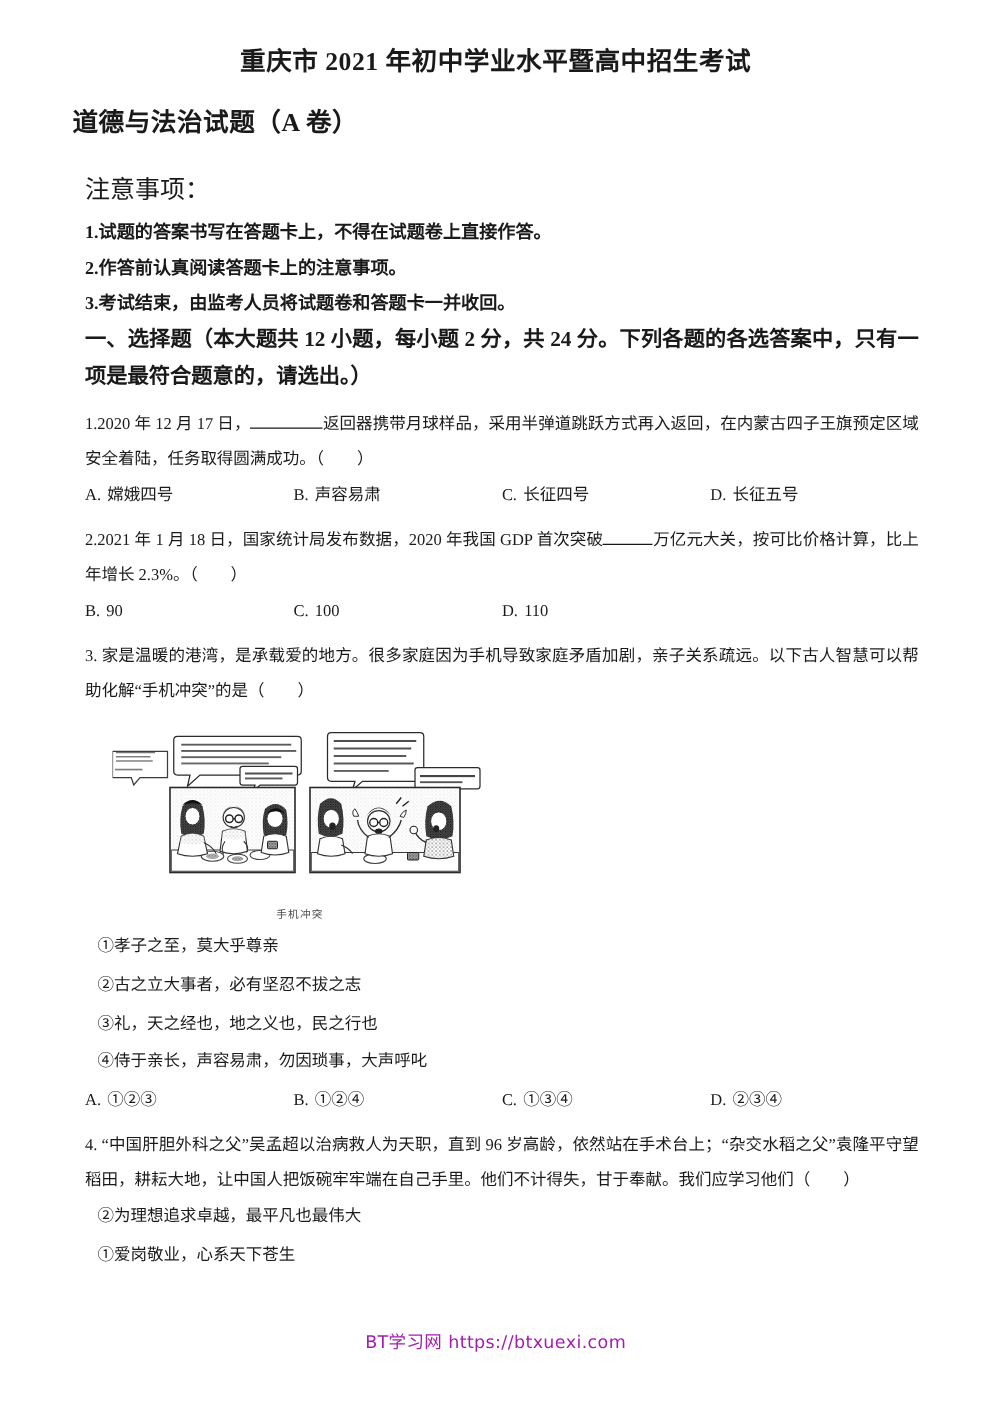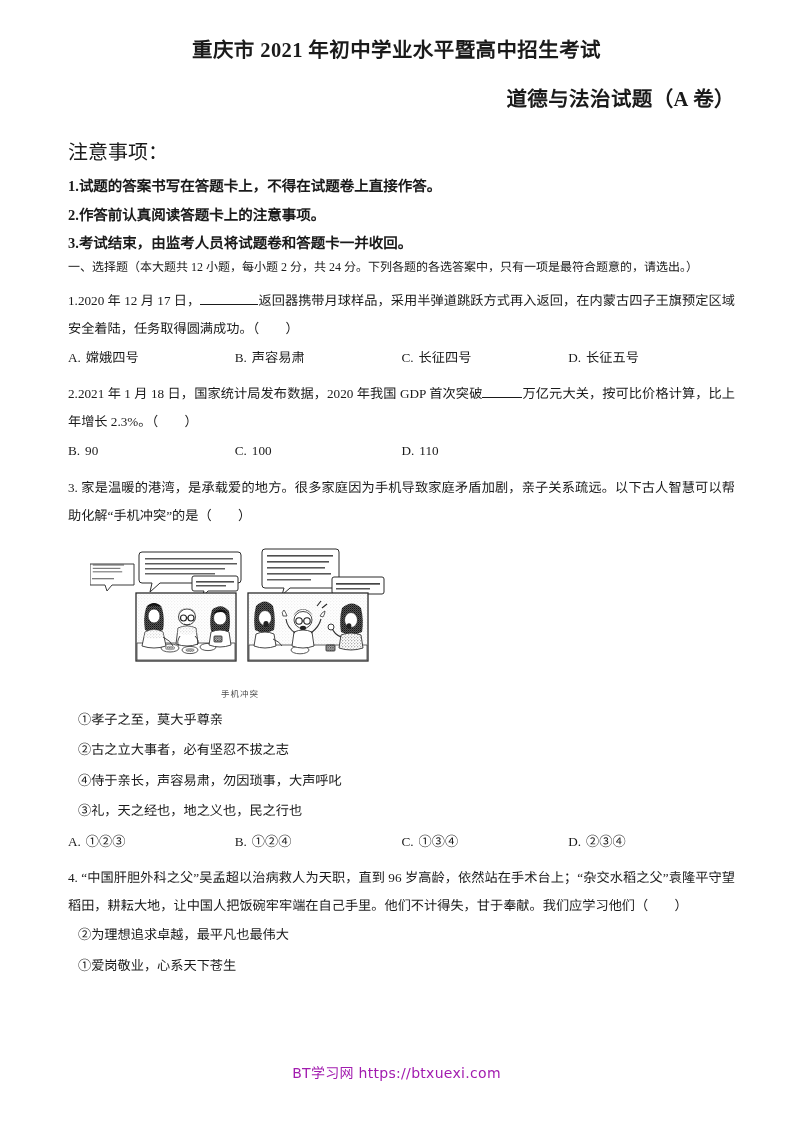--- a/index.html
+++ b/index.html
@@ -28,21 +28,21 @@
   .title-main {
     text-align: center;
     font-size: 20.5px;
     font-weight: bold;
     letter-spacing: 0.4px;
     margin: 0;
     padding-top: 36px;
     line-height: 1.4;
   }
   .title-sub {
-    text-align: right;
+    text-align: left;
     font-size: 20.5px;
     font-weight: bold;
     letter-spacing: 0.4px;
     margin: 0;
     padding-top: 20px;
     line-height: 1.4;
   }
 
   
   .notice {
@@ -56,22 +56,22 @@
   }
   .notice-item {
     font-size: 14.5px;
     font-weight: bold;
     line-height: 1.95;
   }
 
   
   .section-heading {
     padding-left: 10px;
-    font-size: 12px;
-    font-weight: normal;
+    font-size: 17px;
+    font-weight: bold;
     line-height: 1.72;
     text-align: justify;
     text-justify: inter-ideograph;
   }
 
   
   .question {
     padding-left: 10px;
     margin-top: 9px;
   }
@@ -330,22 +330,22 @@
               <circle cx="241" cy="83" r="3" fill="#fff" stroke="#222" stroke-width="0.9"></circle>
             </g>
           </g>
         </svg>
       </div>
       <div class="figure-caption">手机冲突</div>
     </div>
 
     <div class="statement">①孝子之至，莫大乎尊亲</div>
     <div class="statement">②古之立大事者，必有坚忍不拔之志</div>
+    <div class="statement">③礼，天之经也，地之义也，民之行也</div>
     <div class="statement">④侍于亲长，声容易肃，勿因琐事，大声呼叱</div>
-    <div class="statement">③礼，天之经也，地之义也，民之行也</div>
 
     <div class="options-row">
       <div class="option"><span class="option-letter">A.</span><span>①②③</span></div>
       <div class="option"><span class="option-letter">B.</span><span>①②④</span></div>
       <div class="option"><span class="option-letter">C.</span><span>①③④</span></div>
       <div class="option"><span class="option-letter">D.</span><span>②③④</span></div>
     </div>
   </div>
 
   <div class="question">

